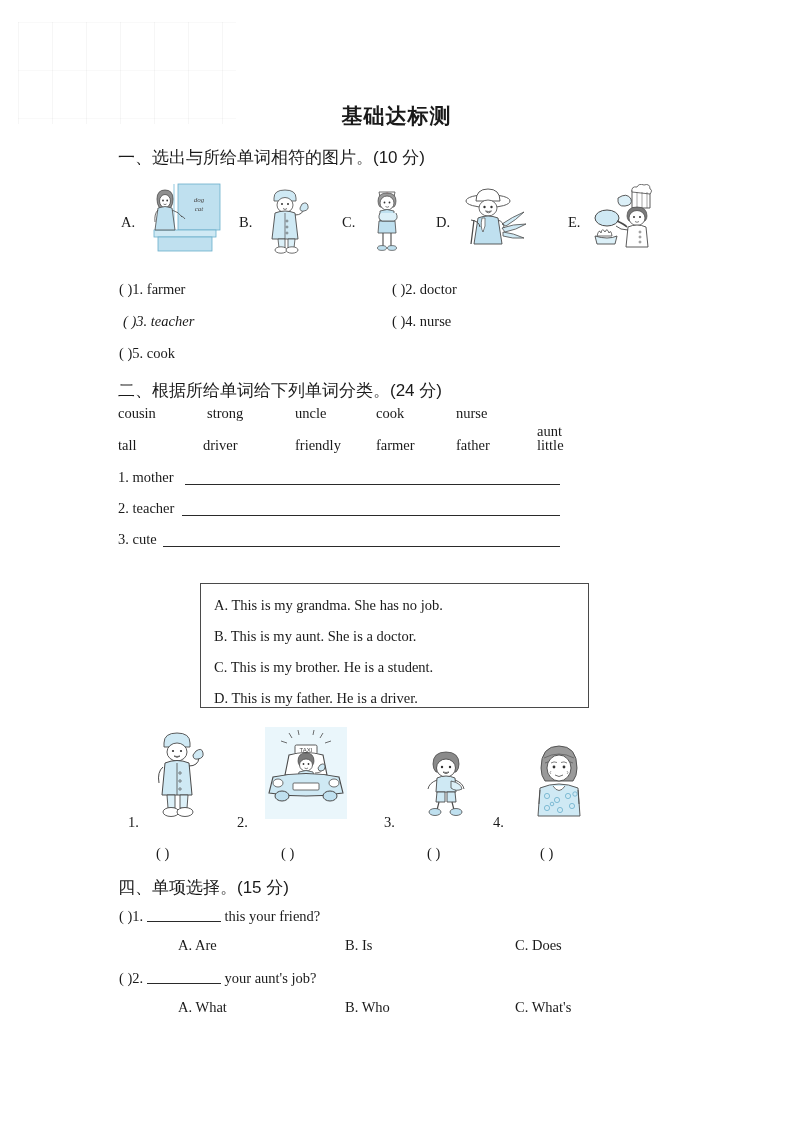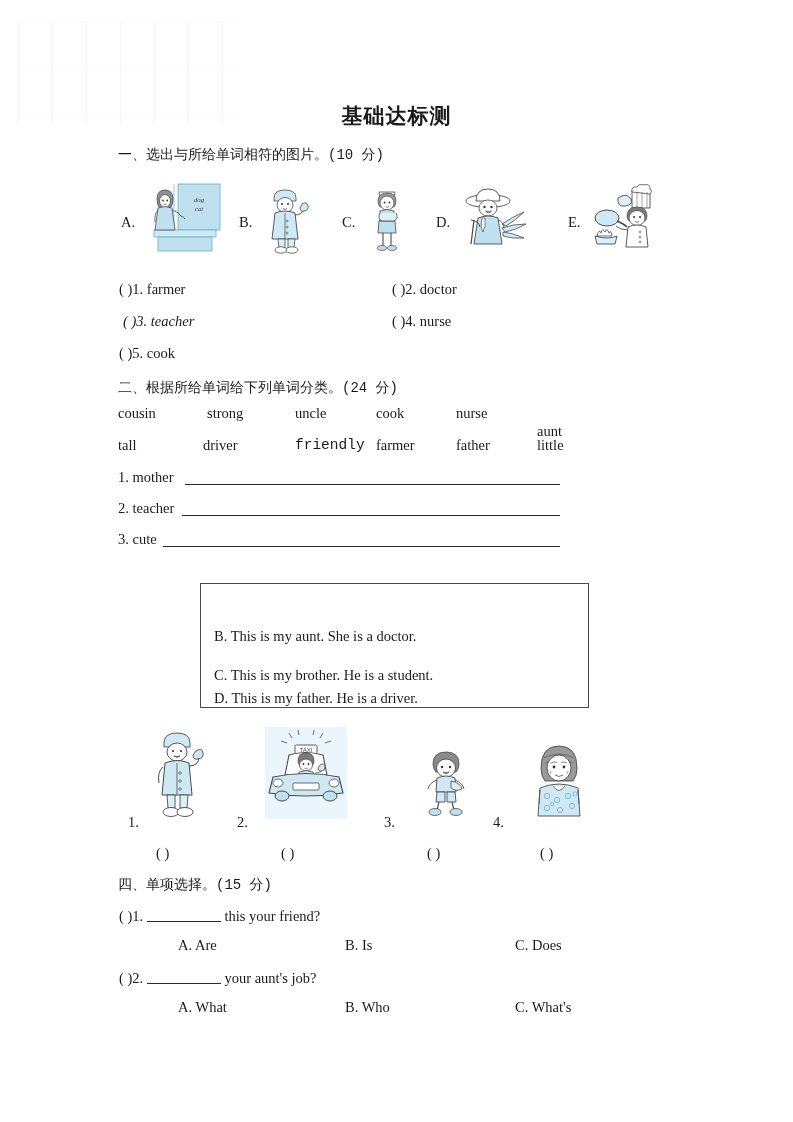--- a/index.html
+++ b/index.html
@@ -46,23 +46,23 @@
     font-size: 21px;
     font-weight: bold;
     letter-spacing: 1px;
     font-family: "DejaVu Sans", "Liberation Sans", sans-serif;
   }
 
   
   .sec-head {
     position: absolute;
     left: 118px;
-    font-size: 14px;
+    font-size: 17px;
     white-space: nowrap;
-    font-family: Liberation Mono, monospace;
+    font-family: Liberation Sans, sans-serif;
   }
 
   
   .txt {
     position: absolute;
     font-size: 14.5px;
     white-space: nowrap;
     line-height: 1;
   }
 
@@ -277,21 +277,21 @@
 
   <div class="txt" style="left:118px; top:406px;">cousin</div>
   <div class="txt" style="left:207px; top:406px;">strong</div>
   <div class="txt" style="left:295px; top:406px;">uncle</div>
   <div class="txt" style="left:376px; top:406px;">cook</div>
   <div class="txt" style="left:456px; top:406px;">nurse</div>
   <div class="txt" style="left:537px; top:406px;margin-top:18px;">aunt</div>
 
   <div class="txt" style="left:118px; top:438px;">tall</div>
   <div class="txt" style="left:203px; top:438px;">driver</div>
-  <div class="txt" style="left:295px; top:438px;font-family:Liberation Mono, monospace;">friendly</div>
+  <div class="txt" style="left:295px; top:438px;">friendly</div>
   <div class="txt" style="left:376px; top:438px;">farmer</div>
   <div class="txt" style="left:456px; top:438px;">father</div>
   <div class="txt" style="left:537px; top:438px;">little</div>
 
   <div class="txt" style="left:118px; top:470px;">
     <span>1.</span>&nbsp;<span>mother</span>
   </div>
   <div class="rule" style="left:185px; top:484px; width:375px;"></div>
 
   <div class="txt" style="left:118px; top:501px;">
@@ -299,22 +299,23 @@
   </div>
   <div class="rule" style="left:182px; top:515px; width:378px;"></div>
 
   <div class="txt" style="left:118px; top:532px;">
     <span>3.</span>&nbsp;<span>cute</span>
   </div>
   <div class="rule" style="left:163px; top:546px; width:397px;"></div>
 
 
   <div id="sentence-box">
+    <div class="opt" style="top:13px;">A. This is my grandma. She has no job.</div>
     <div class="opt" style="top:44px;">B. This is my aunt. She is a doctor.</div>
-    <div class="opt" style="top:75px;margin-top:8px;">C. This is my brother. He is a student.</div>
+    <div class="opt" style="top:75px;">C. This is my brother. He is a student.</div>
     <div class="opt" style="top:106px;">D. This is my father. He is a driver.</div>
   </div>
 
   <div class="fig" style="left:152px; top:727px;">
     <svg width="56" height="92" viewBox="0 0 56 92">
       <path d="M12 16 q0-10 13-10 q13 0 13 10 l0 4 h-26z" fill="#cfe9f4" stroke="#4a4a4a" stroke-width="0.9"></path>
       <ellipse cx="25" cy="25" rx="10" ry="9" fill="#fff" stroke="#4a4a4a" stroke-width="0.9"></ellipse>
       <circle cx="21" cy="24" r="1.1" fill="#333"></circle>
       <circle cx="29" cy="24" r="1.1" fill="#333"></circle>
       <path d="M22 29 q3 3 6 0 q-3 1-6 0z" fill="#fff" stroke="#4a4a4a" stroke-width="0.8"></path>

